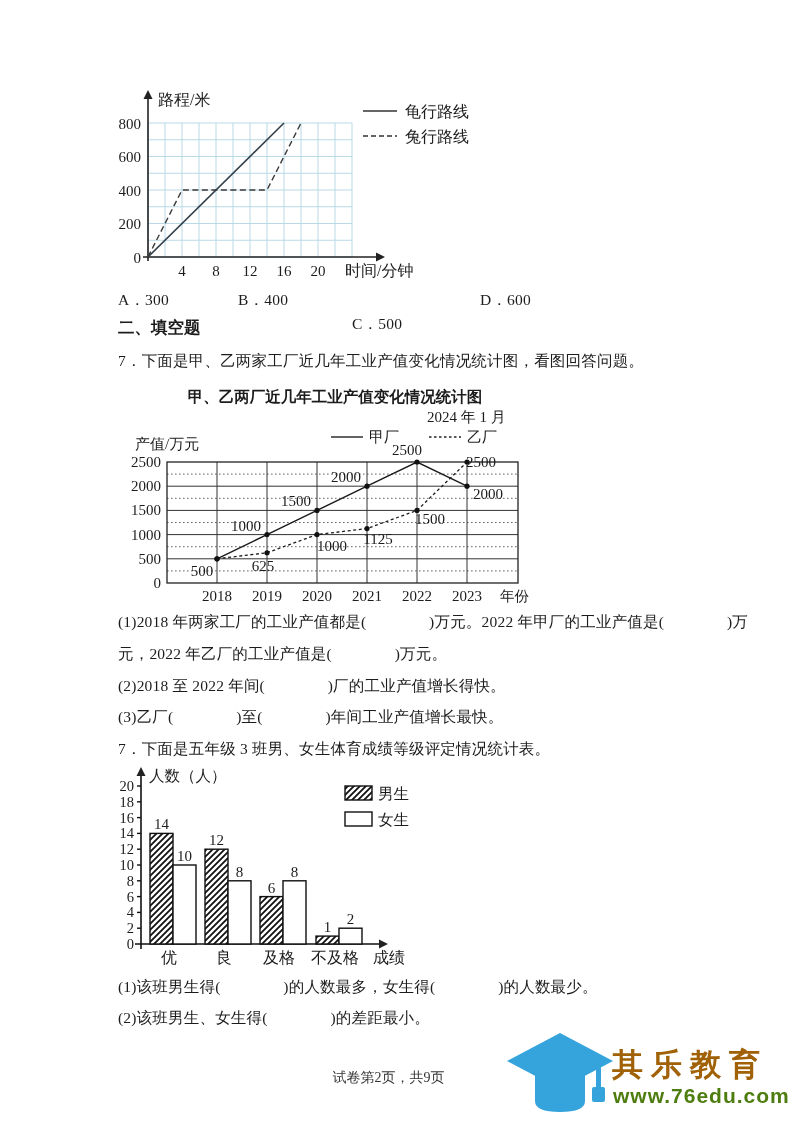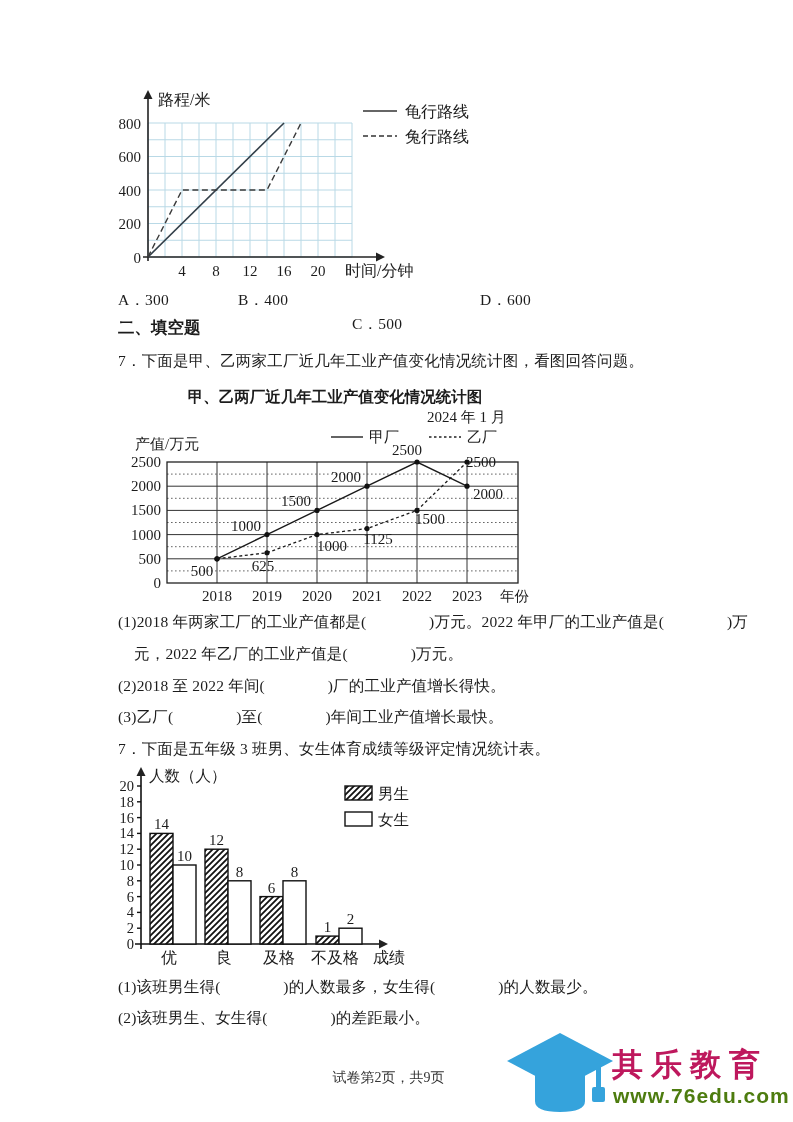--- a/index.html
+++ b/index.html
@@ -137,21 +137,21 @@
     <circle cx="312" cy="125.4" r="2.6" fill="#111"></circle>
     <circle cx="362" cy="77" r="2.6" fill="#111"></circle>
     <text x="158" y="185.75" text-anchor="middle" font-size="15">625</text>
     <text x="227" y="165.6" text-anchor="middle" font-size="15">1000</text>
     <text x="273" y="158.55" text-anchor="middle" font-size="15">1125</text>
     <text x="325" y="139.4" text-anchor="middle" font-size="15">1500</text>
     <text x="376" y="82" text-anchor="middle" font-size="15">2500</text>
   </svg>
 
 <div class="abs textline" style="left:118px;top:612px;">(1)2018 年两家工厂的工业产值都是(　　　　)万元。2022 年甲厂的工业产值是(　　　　)万</div>
-<div class="abs textline" style="left:118px;top:644px;margin-left:16px;">元，2022 年乙厂的工业产值是(　　　　)万元。</div>
+<div class="abs textline" style="left:118px;top:644px;">元，2022 年乙厂的工业产值是(　　　　)万元。</div>
 <div class="abs textline" style="left:118px;top:676px;">(2)2018 至 2022 年间(　　　　)厂的工业产值增长得快。</div>
 <div class="abs textline" style="left:118px;top:707px;">(3)乙厂(　　　　)至(　　　　)年间工业产值增长最快。</div>
 
 <div class="abs textline" style="left:118px;top:739px;">7．下面是五年级 3 班男、女生体育成绩等级评定情况统计表。</div>
 
 <svg class="abs" style="left:105px;top:765px;" width="320" height="205">
     <defs>
       <pattern id="hatch" patternUnits="userSpaceOnUse" width="6" height="6">
         <rect width="6" height="6" fill="#fff"></rect>
         <path d="M0,6 L6,0 M-1.5,1.5 L1.5,-1.5 M4.5,7.5 L7.5,4.5" stroke="#111" stroke-width="1.8"></path>
@@ -214,14 +214,14 @@
 <div class="abs textline" style="left:118px;top:1008px;">(2)该班男生、女生得(　　　　)的差距最小。</div>
 
 <div class="abs footer" style="top:1069px;">试卷第2页，共9页</div>
 
 <svg class="abs" style="left:505px;top:1031px;" width="110" height="90" viewBox="0 0 110 90">
   <polygon class="cap-part" points="55,2 108,30 55,58 2,30" fill="#35a3dc"></polygon>
   <path class="cap-part" d="M30,40 L30,70 Q30,81 55,81 Q80,81 80,70 L80,40 Z" fill="#35a3dc"></path>
   <rect class="cap-part" x="91" y="32" width="5" height="26" rx="2" fill="#35a3dc"></rect>
   <rect class="cap-part" x="87" y="56" width="13" height="15" rx="2" fill="#35a3dc"></rect>
 </svg>
-<div class="abs brand-name" style="left: 612px; top: 1044px; color: #be185d;">其乐教育</div>
+<div class="abs brand-name" style="left: 612px; top: 1044px; color: #a16207;">其乐教育</div>
 <div class="abs brand-url" style="left: 613px; top: 1084px; color: #4d7c0f;">www.76edu.com</div>
 
 </body></html>

